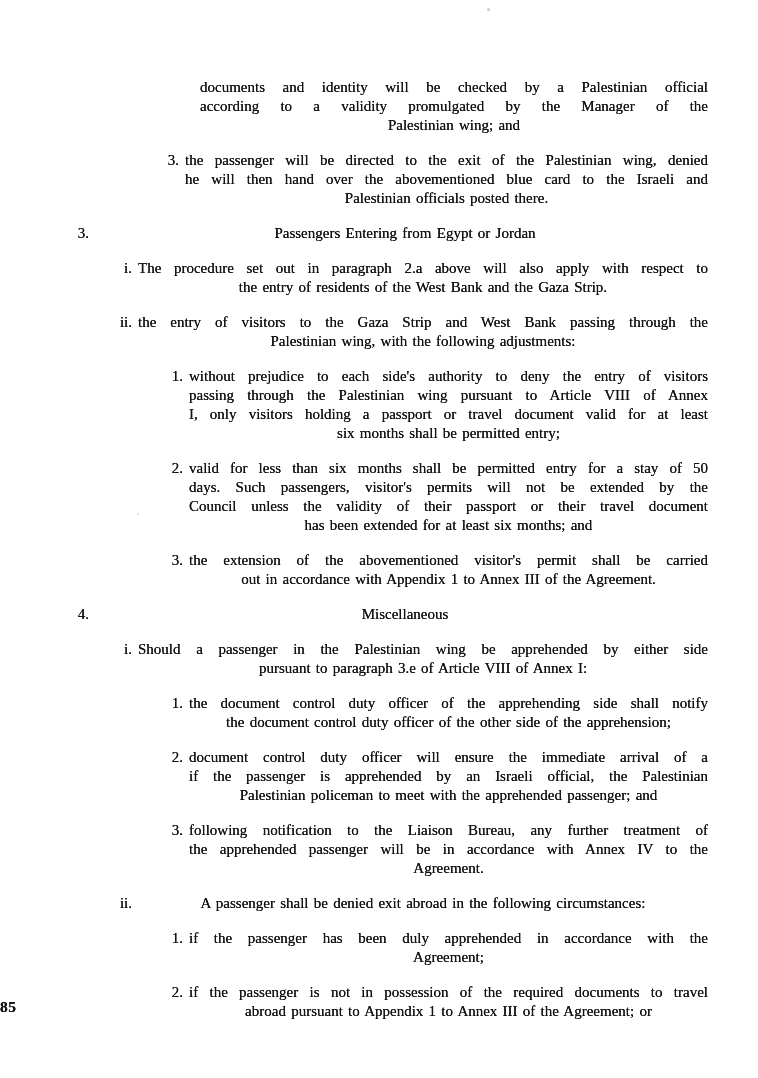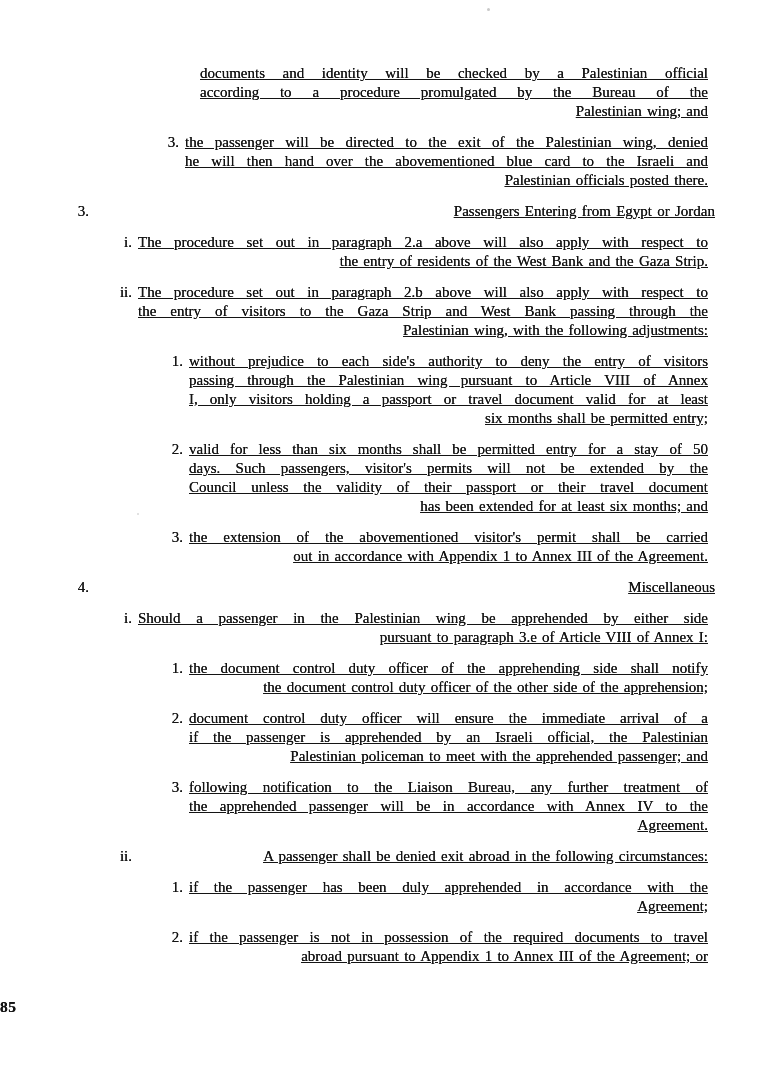--- a/index.html
+++ b/index.html
@@ -21,37 +21,36 @@
     position: absolute;
     top: 62px;
     left: 0;
     width: 758px;
   }
   .para {
     position: relative;
     font-size: 15px;
     line-height: 19px;
     word-spacing: 1.5px;
-    margin: 2px 0 12px 0;
-    text-decoration: underline;
+    margin: 16px 0 12px 0;
   }
   .para .marker {
     position: absolute;
     right: 100%;
     padding-right: 6px;
     white-space: nowrap;
   }
   
   .cont  { margin-left: 200px; width: 508px; }
   .numA  { margin-left: 185px; width: 523px; }
   .main  { margin-left: 95px;  width: 620px; }
   .roman { margin-left: 138px; width: 570px; }
   .numB  { margin-left: 189px; width: 519px; }
 
-  .tline { text-align: right; }
+  .tline { text-align: center; }
   .tline.just {
     text-align: justify;
     text-align-last: justify;
   }
   .page-number {
     position: absolute;
     top: 998px;
     left: 0;
     width: 758px;
     text-align: left;
@@ -72,21 +71,21 @@
 <div class="page">
   <div class="speck speck-top"></div>
   <div class="speck speck-middle"></div>
 
   <div class="content">
 
     <div class="para cont">
       <span class="marker"></span>
       <div class="ptext">
           <div class="tline just">documents and identity will be checked by a Palestinian official</div>
-          <div class="tline just">according to a procedure promulgated by the Bureau of the</div>
+          <div class="tline just">according to a validity promulgated by the Manager of the</div>
           <div class="tline">Palestinian wing; and</div>
         </div>
     </div>
 
     <div class="para numA">
       <span class="marker">3.</span>
       <div class="ptext">
           <div class="tline just">the passenger will be directed to the exit of the Palestinian wing, denied</div>
           <div class="tline just">he will then hand over the abovementioned blue card to the Israeli and</div>
           <div class="tline">Palestinian officials posted there.</div>
@@ -104,21 +103,20 @@
       <span class="marker">i.</span>
       <div class="ptext">
           <div class="tline just">The procedure set out in paragraph 2.a above will also apply with respect to</div>
           <div class="tline">the entry of residents of the West Bank and the Gaza Strip.</div>
         </div>
     </div>
 
     <div class="para roman">
       <span class="marker">ii.</span>
       <div class="ptext">
-          <div class="tline just">The procedure set out in paragraph 2.b above will also apply with respect to</div>
           <div class="tline just">the entry of visitors to the Gaza Strip and West Bank passing through the</div>
           <div class="tline">Palestinian wing, with the following adjustments:</div>
         </div>
     </div>
 
     <div class="para numB">
       <span class="marker">1.</span>
       <div class="ptext">
           <div class="tline just">without prejudice to each side's authority to deny the entry of visitors</div>
           <div class="tline just">passing through the Palestinian wing pursuant to Article VIII of Annex</div>

